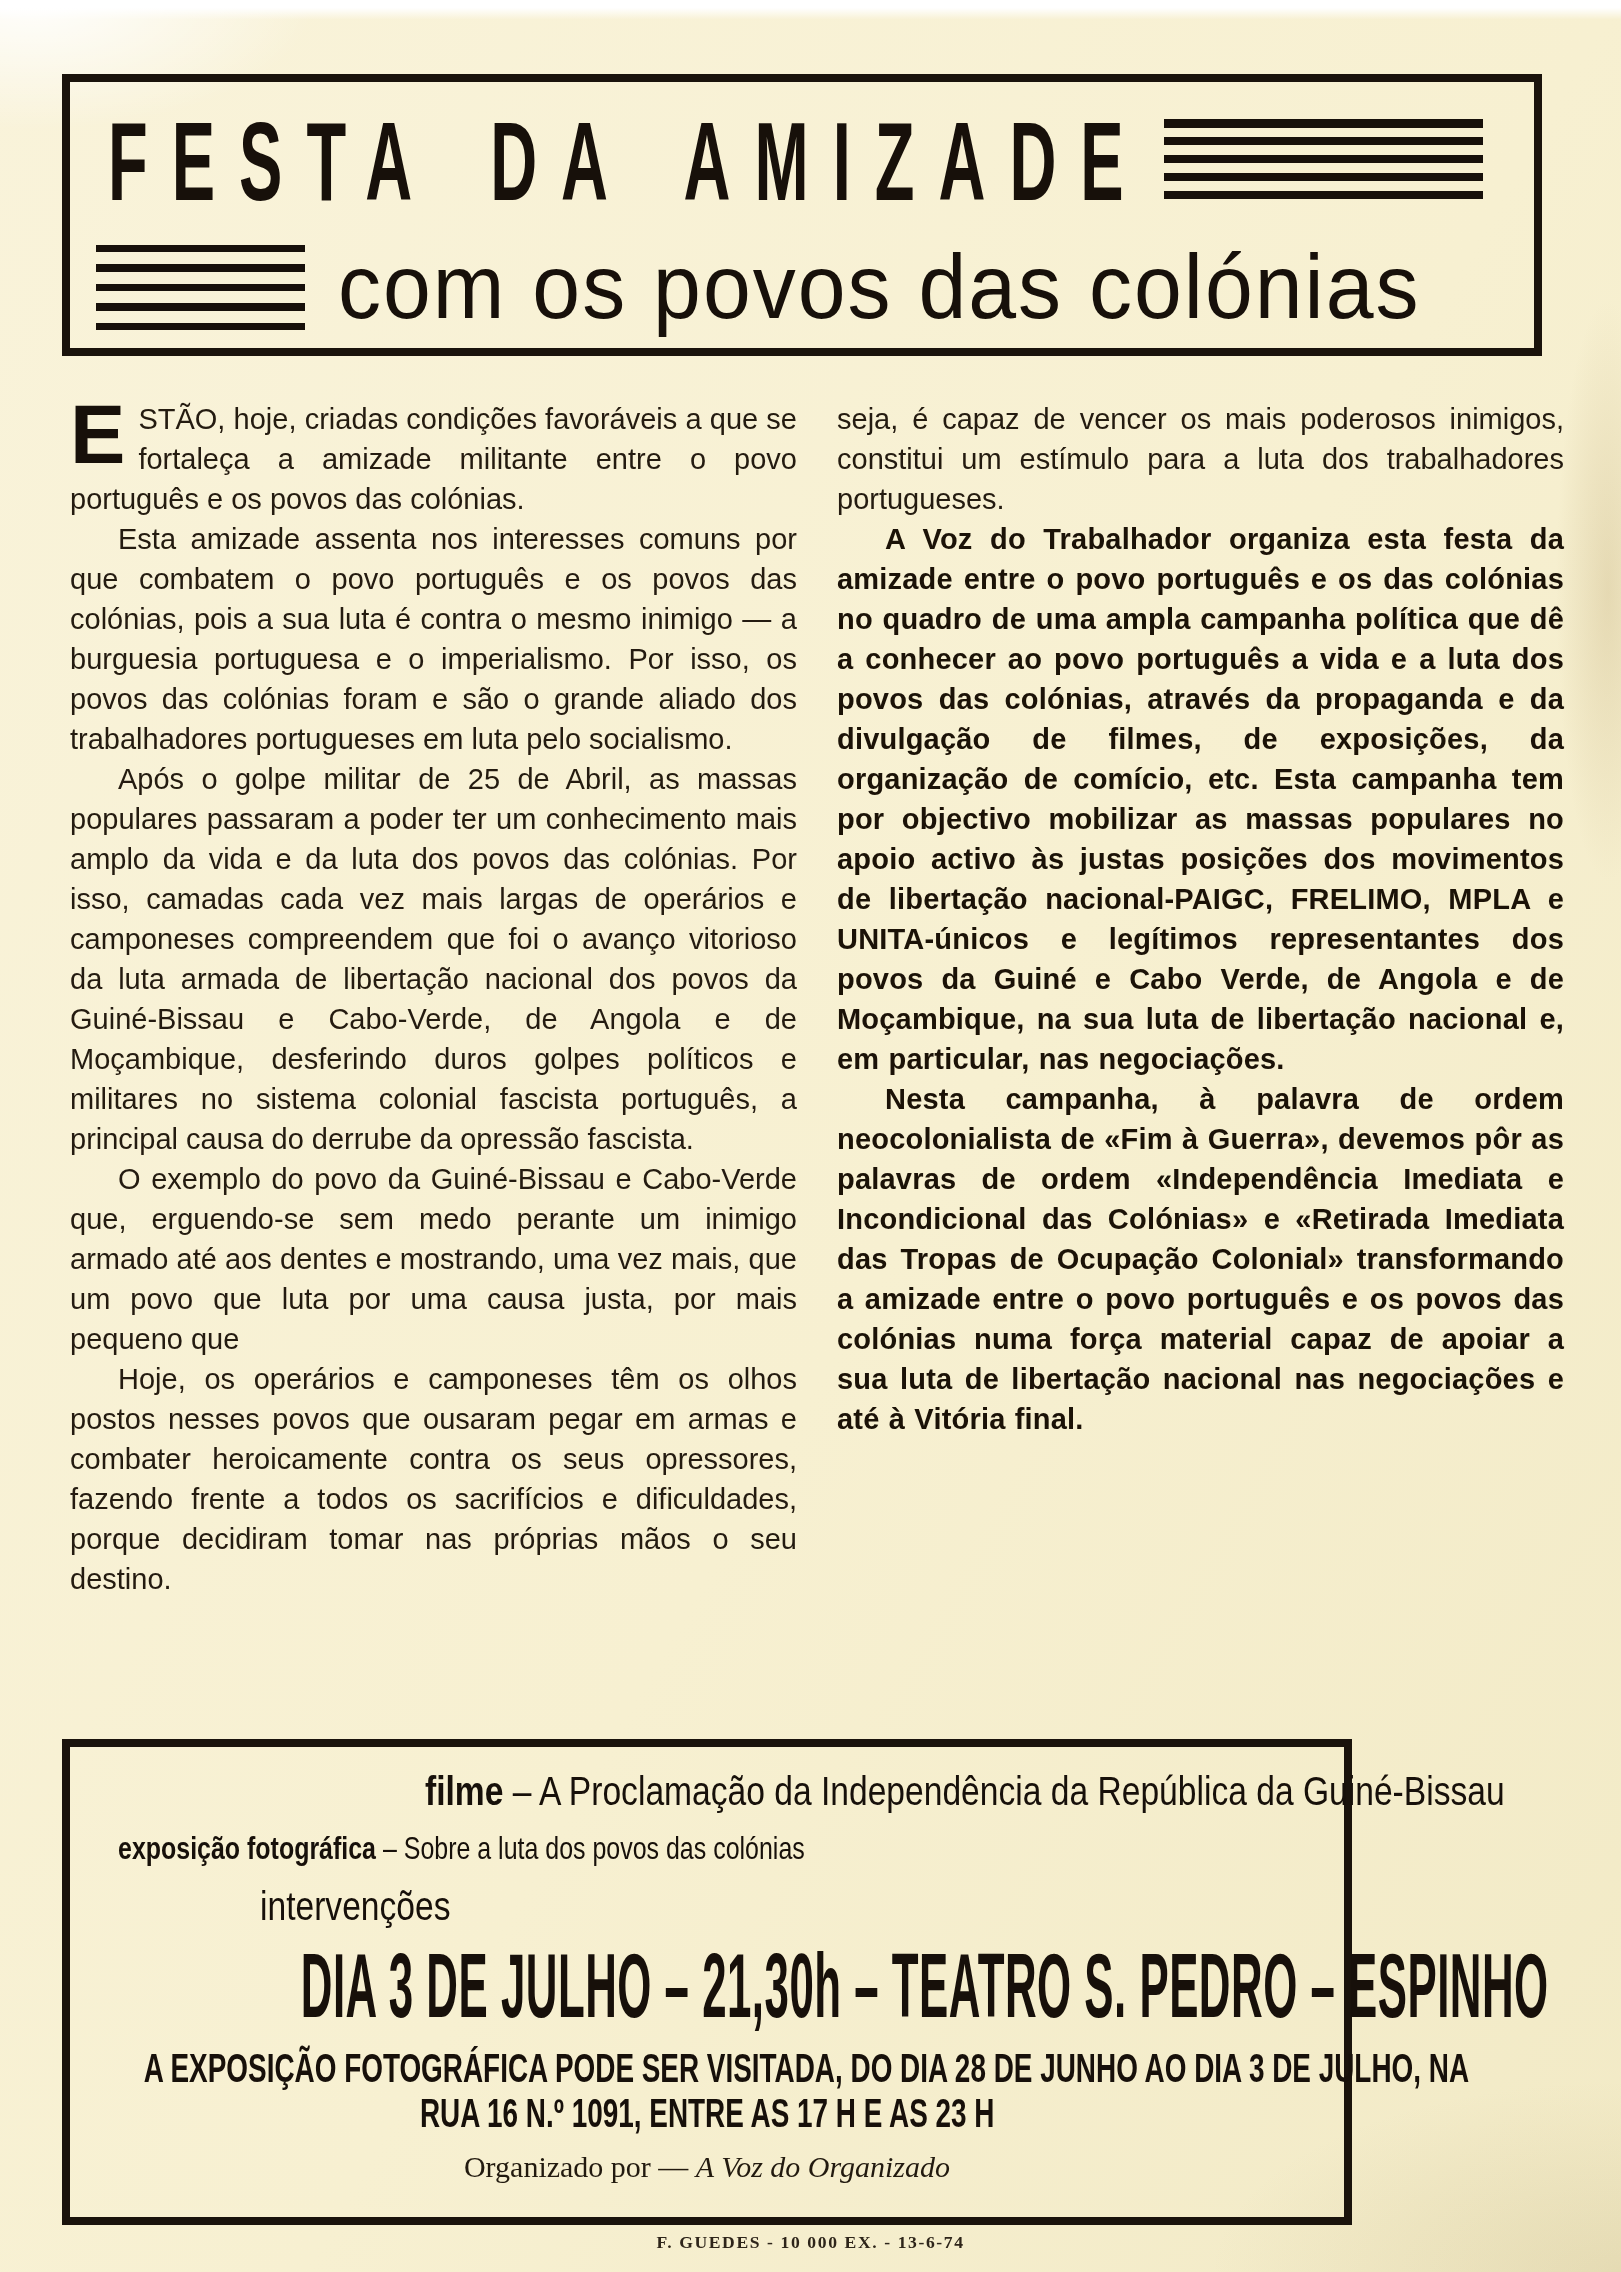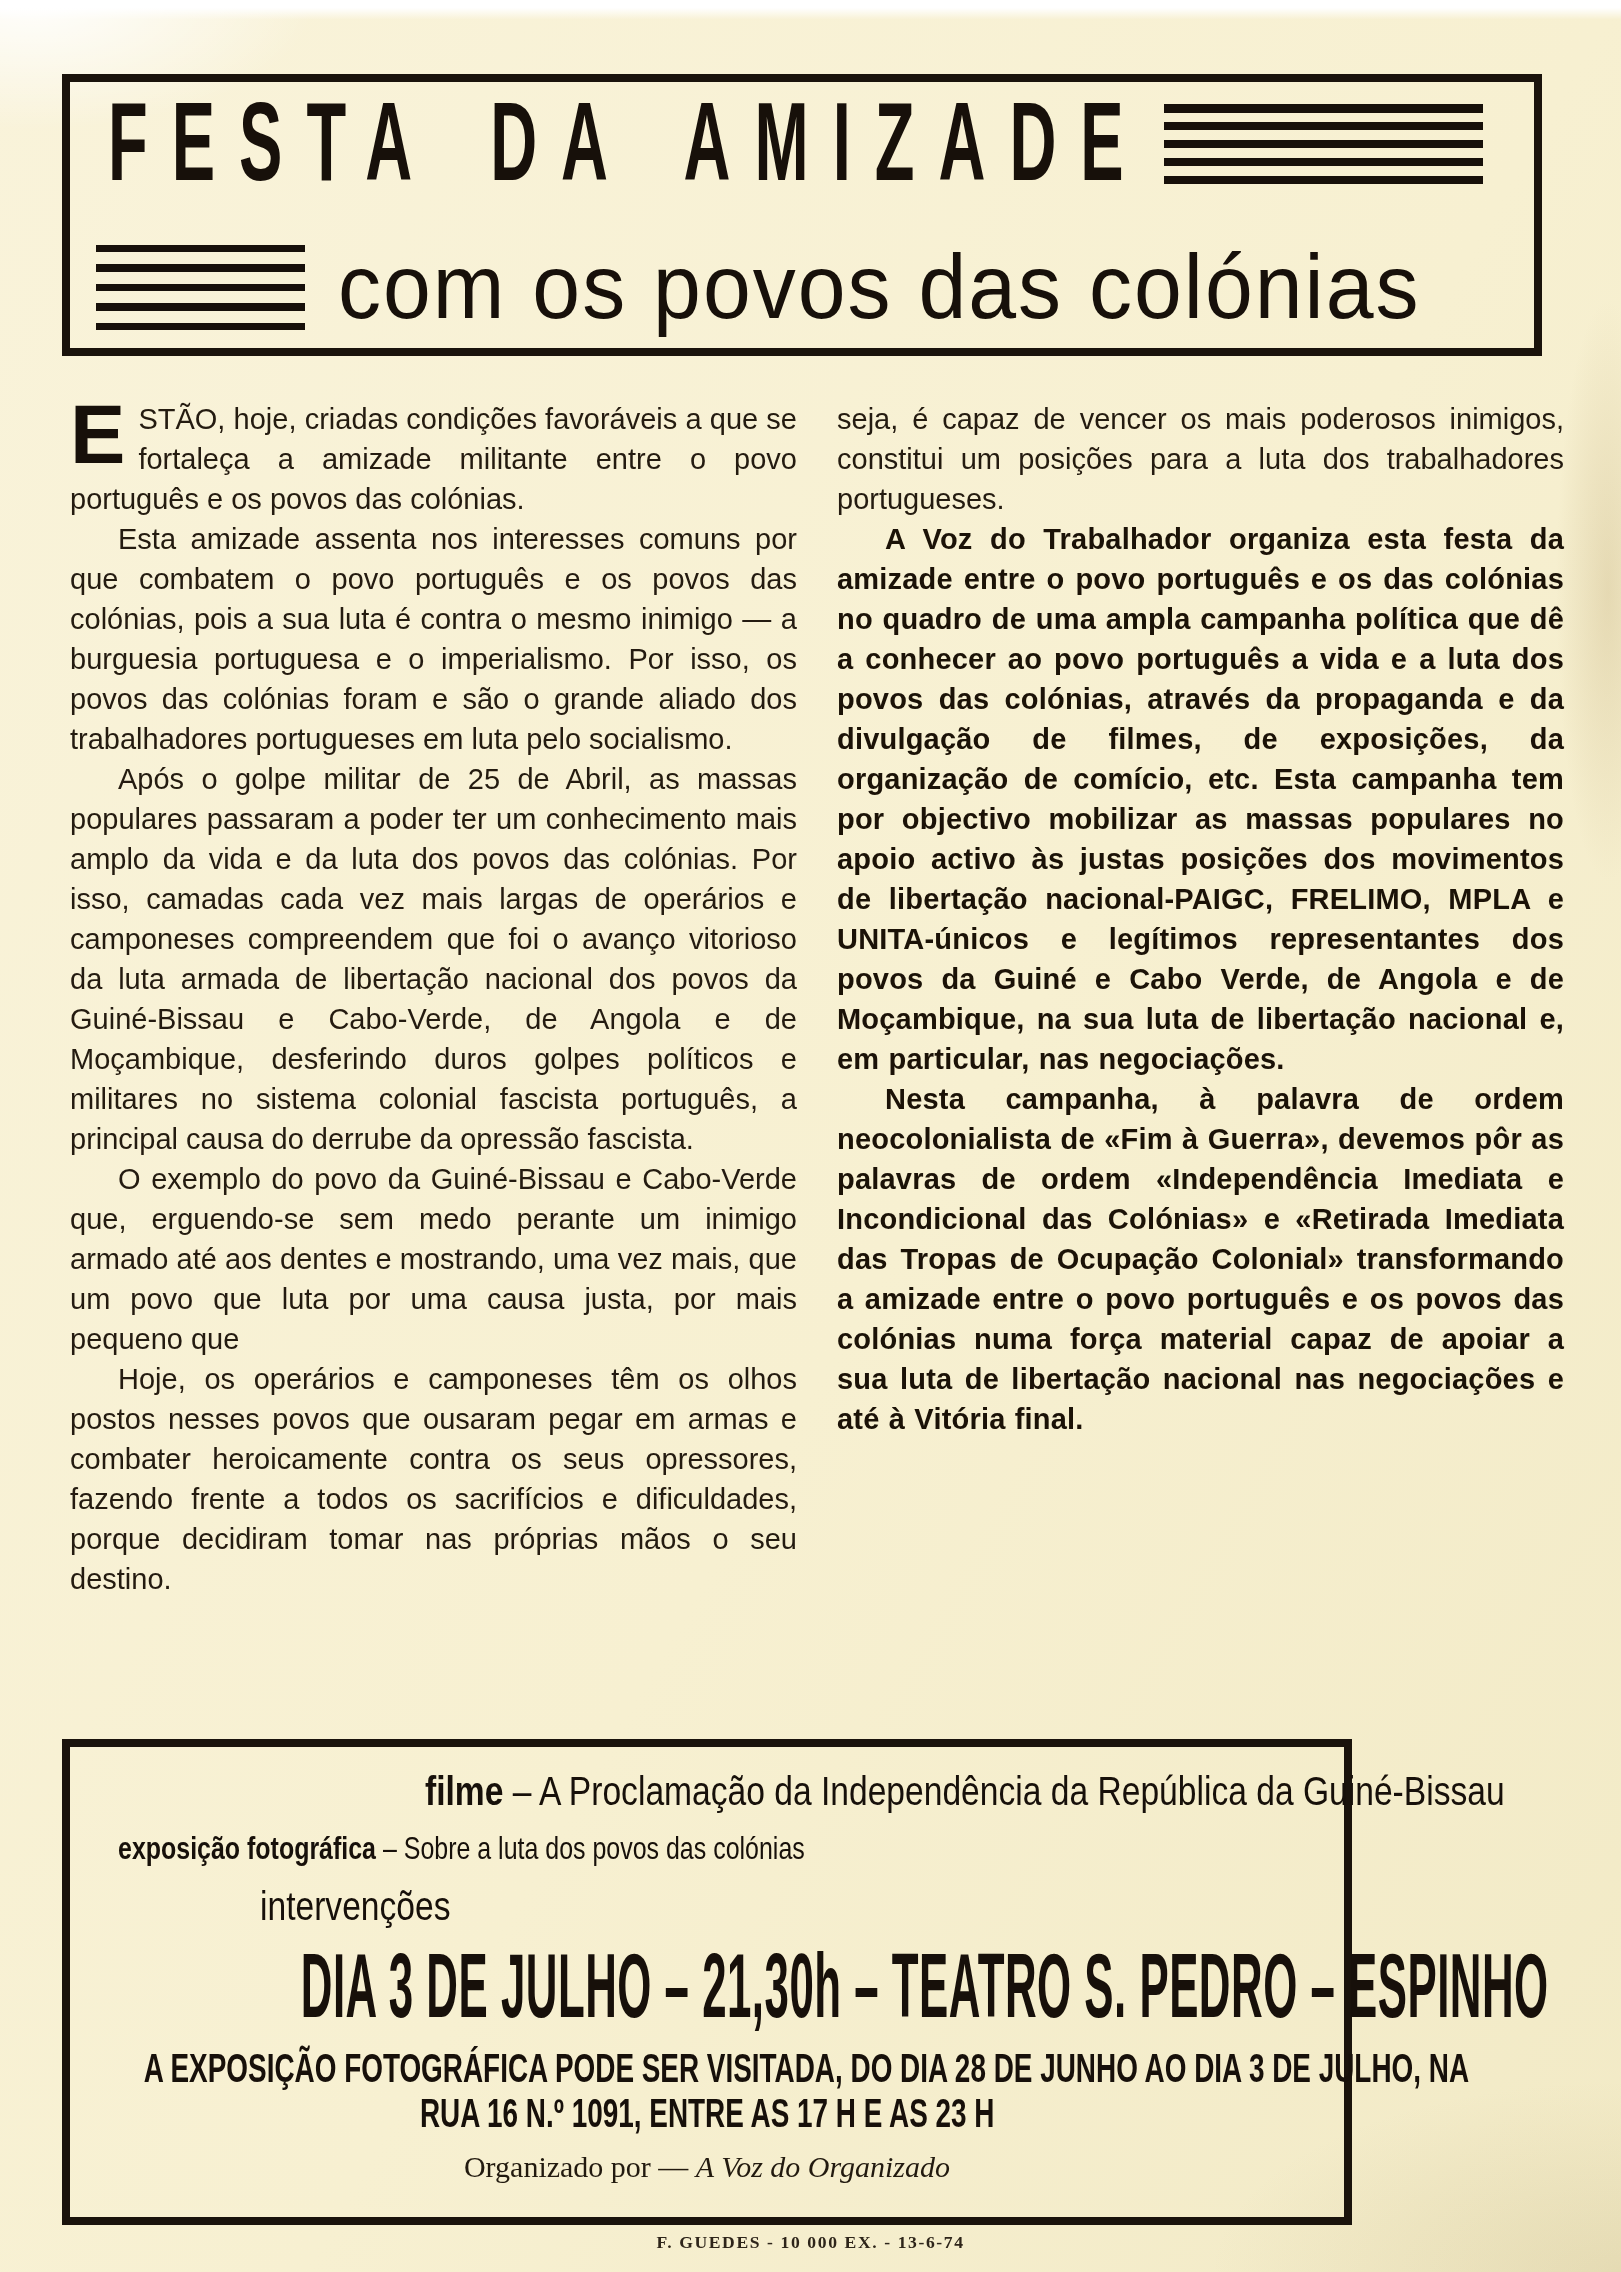--- a/index.html
+++ b/index.html
@@ -10,21 +10,21 @@
     background:
       radial-gradient(456px 209px at 2% 0%, rgba(255,255,255,.95), rgba(255,255,255,0) 62%),
       radial-gradient(72px 404px at 99.2% 26%, rgba(182,156,100,.26), rgba(182,156,100,0) 72%),
       radial-gradient(587px 274px at 100% 100%, rgba(170,150,95,.18), rgba(170,150,95,0) 70%),
       linear-gradient(#ffffff 0 7.8px, rgba(255,255,255,0) 19.6px),
       linear-gradient(120deg,#f9f3da 0%,#f7f0d1 55%,#f2eac6 100%);
   }
   
   .hbox{position:absolute;left:62px;top:74px;width:1480px;height:282px;
         border:8.5px solid #1a130c;box-sizing:border-box;}
-  .hrow1{display:flex;align-items:flex-start;justify-content:space-between;
+  .hrow1{display:flex;align-items:flex-end;justify-content:space-between;
          margin:22px 51px 0 38px;height:95px;gap:16px;}
   .title1{font-weight:700;font-size:65px;letter-spacing:24px;word-spacing:14.3px;
           white-space:nowrap;transform:scaleY(1.72);transform-origin:left center;color:#17100a;}
   .bars{display:flex;flex-direction:column;justify-content:space-between;}
   .bars-right{width:329px;height:80px;}
   .bars-left{width:209px;height:86px;flex:none;}
   .bars i{display:block;height:8.5px;background:#17100a;}
   .bars-left i{height:7.8px;}
   .hrow2{display:flex;align-items:center;margin:33px 0 0 26px;height:111px;}
   .title2{font-size:86px;letter-spacing:2px;white-space:nowrap;margin-left:33px;
@@ -92,21 +92,21 @@
 
   <div class="cols">
     <div class="col">
       <p><span class="dropcap">E</span><span>STÃO, hoje, criadas condições favoráveis a que se fortaleça a amizade militante entre o povo português e os povos das colónias.</span></p>
       <p class="ind">Esta amizade assenta nos interesses comuns por que combatem o povo português e os povos das colónias, pois a sua luta é contra o mesmo inimigo — a burguesia portuguesa e o imperialismo. Por isso, os povos das colónias foram e são o grande aliado dos trabalhadores portugueses em luta pelo socialismo.</p>
       <p class="ind">Após o golpe militar de 25 de Abril, as massas populares passaram a poder ter um conhecimento mais amplo da vida e da luta dos povos das colónias. Por isso, camadas cada vez mais largas de operários e camponeses compreendem que foi o avanço vitorioso da luta armada de libertação nacional dos povos da Guiné-Bissau e Cabo-Verde, de Angola e de Moçambique, desferindo duros golpes políticos e militares no sistema colonial fascista português, a principal causa do derrube da opressão fascista.</p>
       <p class="ind">O exemplo do povo da Guiné-Bissau e Cabo-Verde que, erguendo-se sem medo perante um inimigo armado até aos dentes e mostrando, uma vez mais, que um povo que luta por uma causa justa, por mais pequeno que</p>
       <p class="ind">Hoje, os operários e camponeses têm os olhos postos nesses povos que ousaram pegar em armas e combater heroicamente contra os seus opressores, fazendo frente a todos os sacrifícios e dificuldades, porque decidiram tomar nas próprias mãos o seu destino.</p>
     </div>
     <div class="col">
-      <p>seja, é capaz de vencer os mais poderosos inimigos, constitui um posições para a luta dos trabalhadores portugueses.</p>
+      <p>seja, é capaz de vencer os mais poderosos inimigos, constitui um estímulo para a luta dos trabalhadores portugueses.</p>
       <p class="ind bold-par">A Voz do Trabalhador organiza esta festa da amizade entre o povo português e os das colónias no quadro de uma ampla campanha política que dê a conhecer ao povo português a vida e a luta dos povos das colónias, através da propaganda e da divulgação de filmes, de exposições, da organização de comício, etc. Esta campanha tem por objectivo mobilizar as massas populares no apoio activo às justas posições dos movimentos de libertação nacional-PAIGC, FRELIMO, MPLA e UNITA-únicos e legítimos representantes dos povos da Guiné e Cabo Verde, de Angola e de Moçambique, na sua luta de libertação nacional e, em particular, nas negociações.</p>
       <p class="ind bold-par">Nesta campanha, à palavra de ordem neocolonialista de «Fim à Guerra», devemos pôr as palavras de ordem «Independência Imediata e Incondicional das Colónias» e «Retirada Imediata das Tropas de Ocupação Colonial» transformando a amizade entre o povo português e os povos das colónias numa força material capaz de apoiar a sua luta de libertação nacional nas negociações e até à Vitória final.</p>
     </div>
   </div>
 
   <div class="ebox">
     <div class="eline efilm"><span class="cond"><span class="elabel">filme</span><span> – A Proclamação da Independência da República da Guiné-Bissau</span></span></div>
     <div class="eline eexpo"><span class="cond"><span class="elabel">exposição fotográfica</span><span> – Sobre a luta dos povos das colónias</span></span></div>
     <div class="eline eint"><span class="cond">intervenções</span></div>
     <div class="ehead"><span>DIA 3 DE JULHO – 21,30h – TEATRO S. PEDRO – ESPINHO</span></div>

